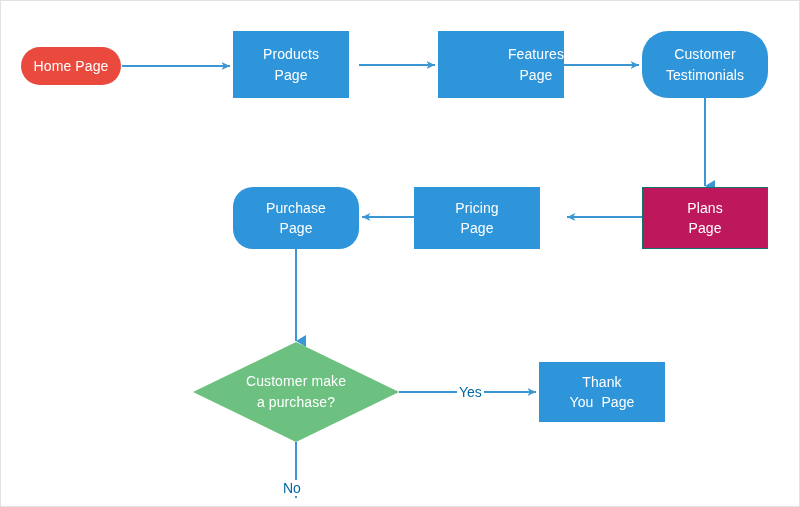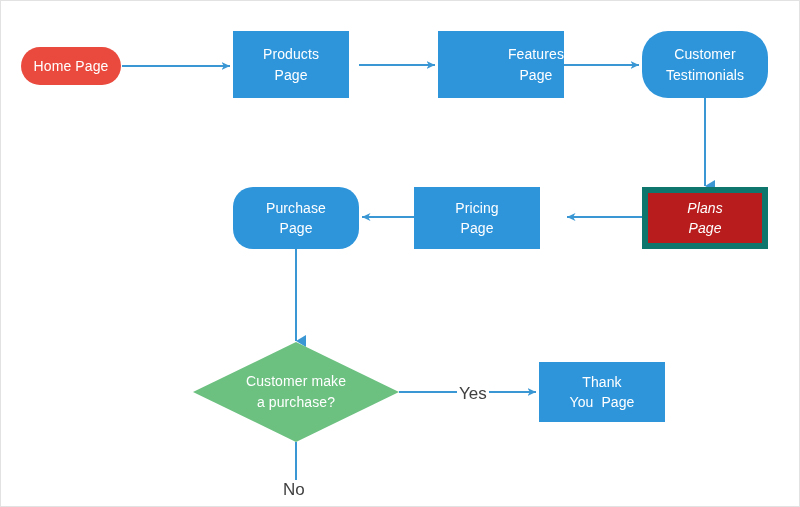--- a/index.html
+++ b/index.html
@@ -40,23 +40,22 @@
     letter-spacing: 0.1px;
   }
   .node-rect-blue {
     background: #2e95db;
   }
   .node-pill-red {
     background: #ea4a3d;
     border-radius: 40px;
   }
   .node-rect-orange {
-    background: #b91c1c;
-    border: 6px solid #0f766e;
-    font-style: italic;
+    background: #be185d;
+    border: 1px solid #0f766e;
   }
   .node-diamond {
     background: transparent;
   }
   .diamond-shape {
     position: absolute;
     left: 0;
     top: 0;
     width: 100%;
     height: 100%;
@@ -64,22 +63,22 @@
   .diamond-label {
     position: relative;
     z-index: 1;
     color: #ffffff;
     font-size: 14px;
     line-height: 1.5;
     text-align: center;
   }
   .edge-label {
     position: absolute;
-    font-size: 17px;
-    color: #404040;
+    font-size: 14px;
+    color: #0369a1;
     z-index: 3;
     background: #ffffff;
     padding: 0 2px;
     white-space: nowrap;
   }
   .nowrap-gap {
     white-space: pre;
   }
 </style>
 </head>

